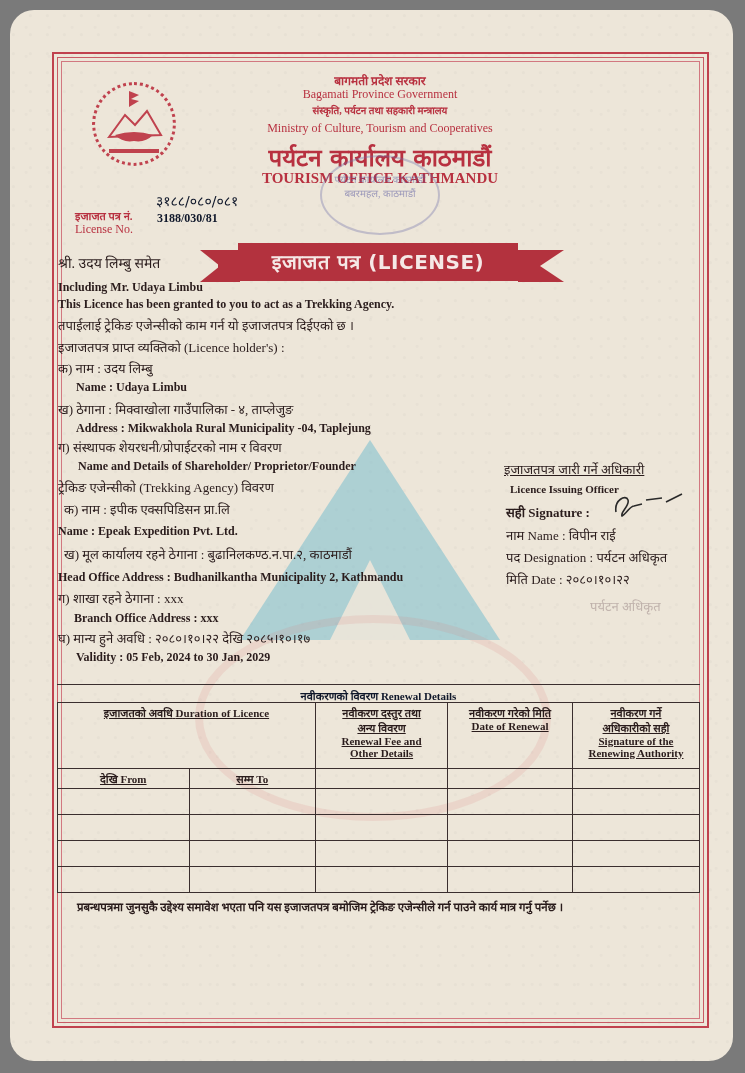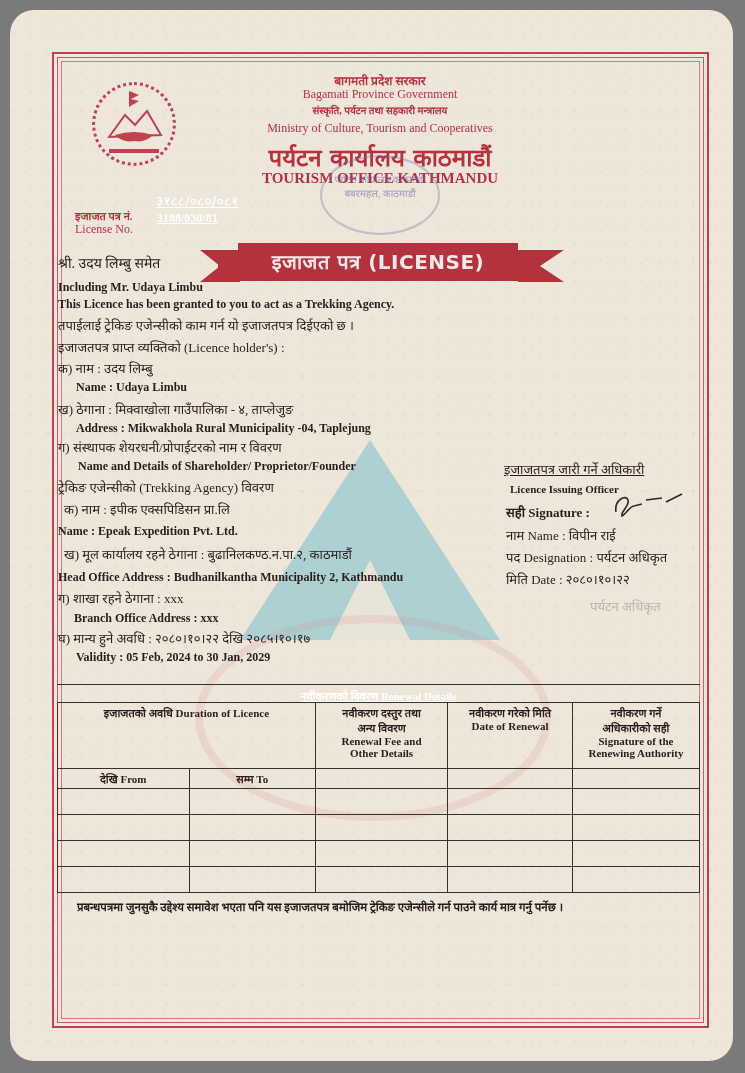--- a/index.html
+++ b/index.html
@@ -20,21 +20,21 @@
     border:2px solid #c0424e; box-sizing:border-box;
   }
   .frame::before {
     content:""; position:absolute; left:3px; top:3px; right:3px; bottom:3px; border:1.5px solid #c85a64;
   }
   .frame::after {
     content:""; position:absolute; left:7px; top:7px; right:7px; bottom:7px; border:1px solid #d27880;
   }
   .abs { position:absolute; }
   .red { color:#b83140; }
-  .dark { color:#ffffff;text-decoration:underline; }
+  .dark { color:#0f172a; }
   .emblem {
     position:absolute; left:92px; top:82px; width:84px; height:84px; border-radius:50%;
     border:3px dotted #c0424e; box-sizing:border-box;
   }
   .emblem svg { position:absolute; left:0; top:0; }
   .hdr { position:absolute; left:200px; width:360px; text-align:center; }
   .watermark-a {
     position:absolute; left:240px; top:440px; width:0; height:0;
     border-left:130px solid transparent; border-right:130px solid transparent;
     border-bottom:200px solid rgba(120,190,205,0.55);
@@ -141,21 +141,21 @@
 <svg class="sig-svg" width="72" height="30" viewBox="0 0 72 30">
   <path d="M4,22 C2,10 14,4 16,10 C18,16 8,22 10,26 C14,24 18,16 22,16 L30,14 M34,10 L50,8 M54,12 L70,4" fill="none" stroke="#2a2a2a" stroke-width="1.6"></path>
 </svg>
 <div class="line" style="left:506px;top:526px;">नाम Name : विपीन राई</div>
 <div class="line" style="left:506px;top:548px;">पद Designation : पर्यटन अधिकृत</div>
 <div class="line" style="left:506px;top:570px;">मिति Date : २०८०।१०।२२</div>
 <div class="abs faded" style="left:590px;top:597px;">पर्यटन अधिकृत</div>
 
 <div class="abs" style="left:57px;top:684px;width:643px;border-top:1px solid #3a2e2e;"></div>
 <div class="abs dark b" style="left:57px;top:688px;width:643px;text-align:center;font-size:11px;">नवीकरणको विवरण  Renewal Details</div>
-<table class="renew" style="top:702px;">
+<table class="renew" style="top:702px;text-decoration:underline;">
   <tbody>
       <tr style="height:66px;">
     <td colspan="2" class="b">
       <span>इजाजतको अवधि</span>
       <span>Duration of Licence</span>
     </td>
     <td class="b" style="width:130px;">
       <div>नवीकरण दस्तुर तथा</div>
       <div>अन्य विवरण</div>
       <div>Renewal Fee and</div>

